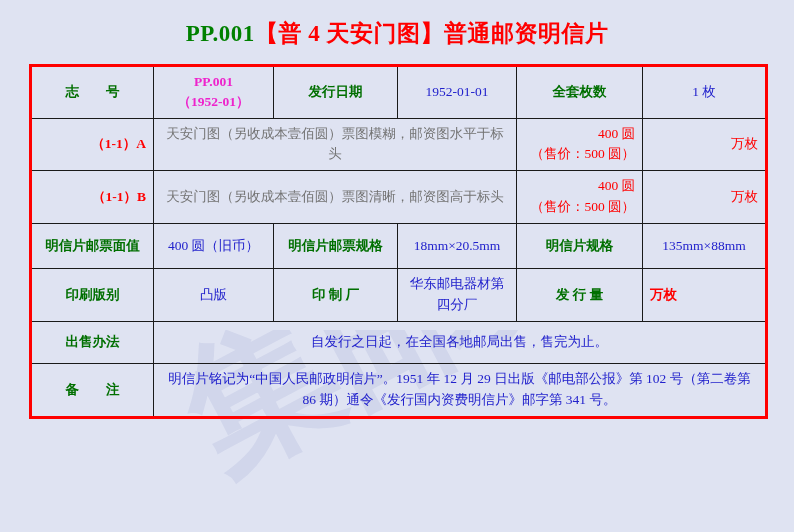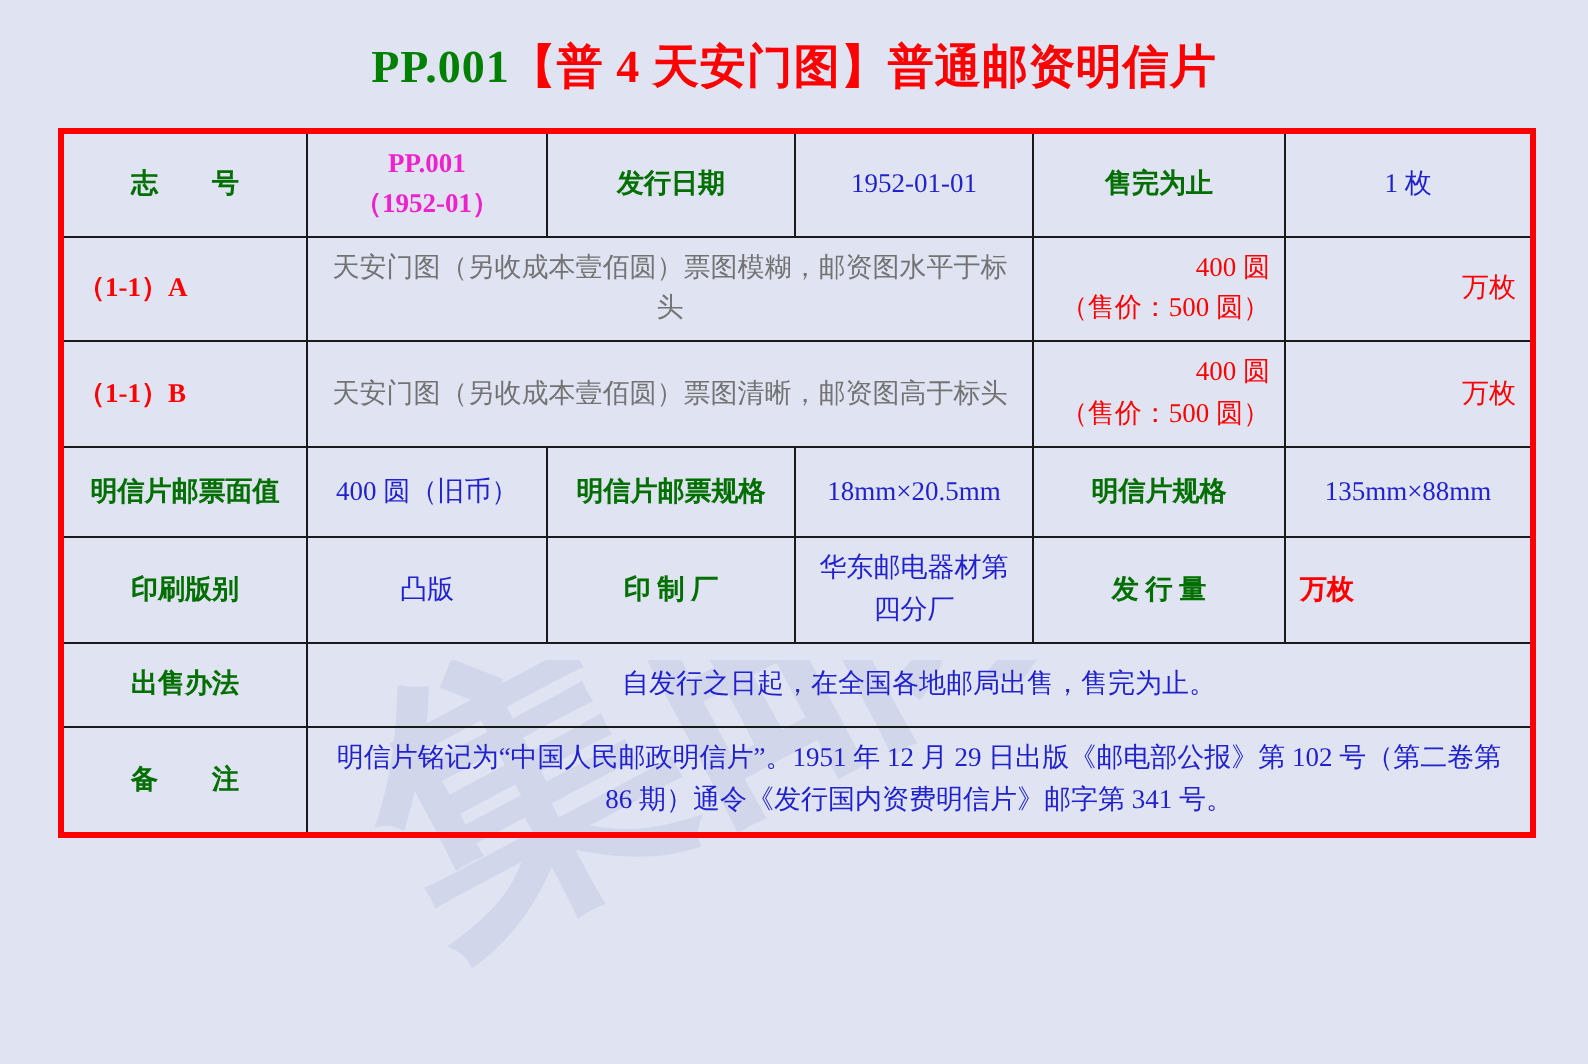--- a/index.html
+++ b/index.html
@@ -84,21 +84,21 @@
   col.c6 { width: 124px; }
 
   .lbl-green {
     color: #006f00;
     font-weight: bold;
     text-align: center;
   }
   .lbl-red {
     color: #ff0000;
     font-weight: bold;
-    text-align: left;
+    text-align: right;
   }
   .val-blue { color: #2222cc; text-align: center; }
   .val-red  { color: #737373; text-align: center; }
   .val-red-right { color: #ff0000; text-align: right; }
   .val-magenta {
     color: #ee22cc;
     font-weight: bold;
     text-align: center;
   }
   .val-magenta div { line-height: 1.5; }
@@ -135,21 +135,21 @@
     <tbody>
 
       <tr class="r-h1">
         <td class="lbl-green">志　　号</td>
         <td class="val-magenta">
           <div>PP.001</div>
           <div>（1952-01）</div>
         </td>
         <td class="lbl-green">发行日期</td>
         <td class="val-blue">1952-01-01</td>
-        <td class="lbl-green">售完为止</td>
+        <td class="lbl-green">全套枚数</td>
         <td class="val-blue">1 枚</td>
       </tr>
 
       <tr class="r-h2">
         <td class="lbl-red">（1-1）A</td>
         <td class="val-red" colspan="3">天安门图（另收成本壹佰圆）票图模糊，邮资图水平于标头</td>
         <td class="val-red-right">
           <div>400 圆</div>
           <div>（售价：500 圆）</div>
         </td>

